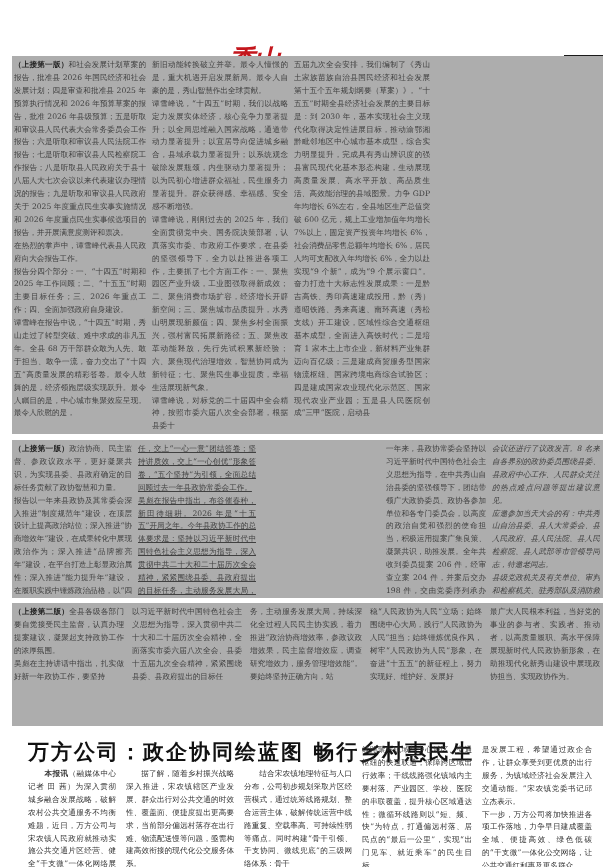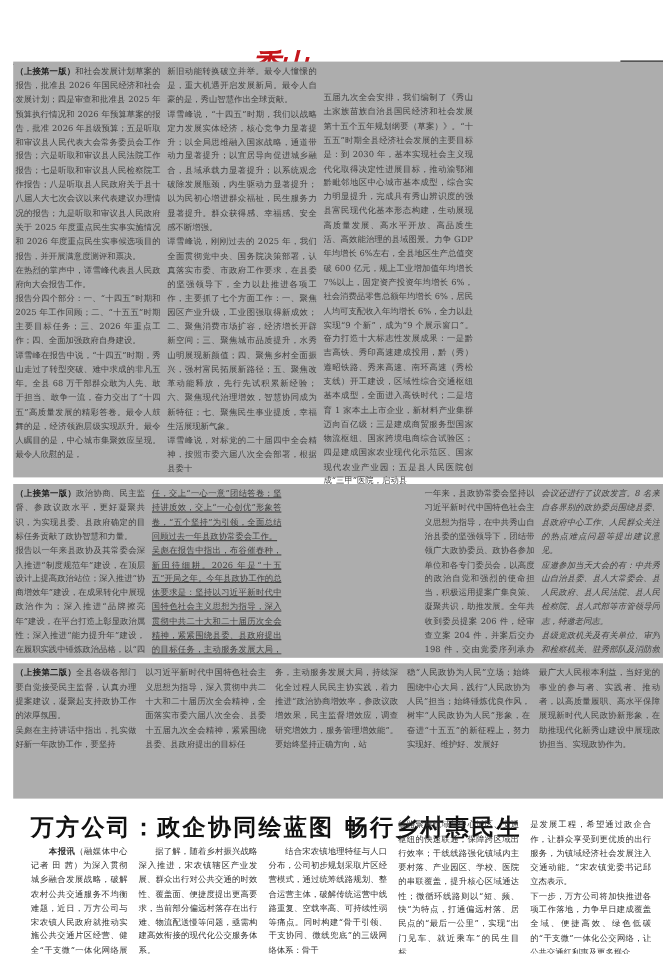--- a/index.html
+++ b/index.html
@@ -51,21 +51,21 @@
 在热烈的掌声中，谭雪峰代表县人民政府向大会报告工作。
 报告分四个部分：一、“十四五”时期和 2025 年工作回顾；二、“十五五”时期主要目标任务；三、2026 年重点工作；四、全面加强政府自身建设。
 谭雪峰在报告中说，“十四五”时期，秀山走过了转型突破、难中求成的非凡五年。全县 68 万干部群众敢为人先、敢于担当、敢争一流，奋力交出了“十四五”高质量发展的精彩答卷。最令人鼓舞的是，经济领跑层级实现跃升。最令人瞩目的是，中心城市集聚效应呈现。最令人欣慰的是，</span></p>
     </div>
   <div class="col" style="left:140px;width:136px;height:372px;">
       <p style="white-space:pre-line;">新旧动能转换破立并举。最令人憧憬的是，重大机遇开启发展新局。最令人自豪的是，秀山智慧作出全球贡献。
 谭雪峰说，“十四五”时期，我们以战略定力发展实体经济，核心竞争力显著提升；以全局思维融入国家战略，通道带动力显著提升；以宜居导向促进城乡融合，县域承载力显著提升；以系统观念破除发展瓶颈，内生驱动力显著提升；以为民初心增进群众福祉，民生服务力显著提升。群众获得感、幸福感、安全感不断增强。
 谭雪峰说，刚刚过去的 2025 年，我们全面贯彻党中央、国务院决策部署，认真落实市委、市政府工作要求，在县委的坚强领导下，全力以赴推进各项工作，主要抓了七个方面工作：一、聚焦园区产业升级，工业图强取得新成效；二、聚焦消费市场扩容，经济增长开辟新空间；三、聚焦城市品质提升，水秀山明展现新颜值；四、聚焦乡村全面振兴，强村富民拓展新路径；五、聚焦改革动能释放，先行先试积累新经验；六、聚焦现代治理增效，智慧协同成为新特征；七、聚焦民生事业提质，幸福生活展现新气象。
 谭雪峰说，对标党的二十届四中全会精神，按照市委六届八次全会部署，根据县委十</p>
     </div>
-  <div class="col" style="left:282px;width:136px;height:372px;margin-top:24px;">
+  <div class="col" style="left:282px;width:136px;height:372px;">
       <p style="white-space:pre-line;">五届九次全会安排，我们编制了《秀山土家族苗族自治县国民经济和社会发展第十五个五年规划纲要（草案）》。“十五五”时期全县经济社会发展的主要目标是：到 2030 年，基本实现社会主义现代化取得决定性进展目标，推动渝鄂湘黔毗邻地区中心城市基本成型，综合实力明显提升，完成具有秀山辨识度的强县富民现代化基本形态构建，生动展现高质量发展、高水平开放、高品质生活、高效能治理的县域图景。力争 GDP 年均增长 6%左右，全县地区生产总值突破 600 亿元，规上工业增加值年均增长 7%以上，固定资产投资年均增长 6%，社会消费品零售总额年均增长 6%，居民人均可支配收入年均增长 6%，全力以赴实现“9 个新”，成为“9 个展示窗口”。奋力打造十大标志性发展成果：一是黔吉高铁、秀印高速建成投用，黔（秀）遵昭铁路、秀来高速、南环高速（秀松支线）开工建设，区域性综合交通枢纽基本成型，全面进入高铁时代；二是培育 1 家本土上市企业，新材料产业集群迈向百亿级；三是建成商贸服务型国家物流枢纽、国家跨境电商综合试验区；四是建成国家农业现代化示范区、国家现代农业产业园；五是县人民医院创成“三甲”医院，启动县</p>
     </div>
   <div class="col" style="left:424px;width:2px;height:0;"></div>
   <div class="col" style="left:285px;width:0;height:0;"></div>
 </div>
 <div class="block" style="top:56px;height:378px;left:300px;width:303px;background:transparent;">
   <div class="col" style="left:132px;width:0;height:0;"></div>
 </div>
 
 <div class="block" style="top:440px;height:158px;">

